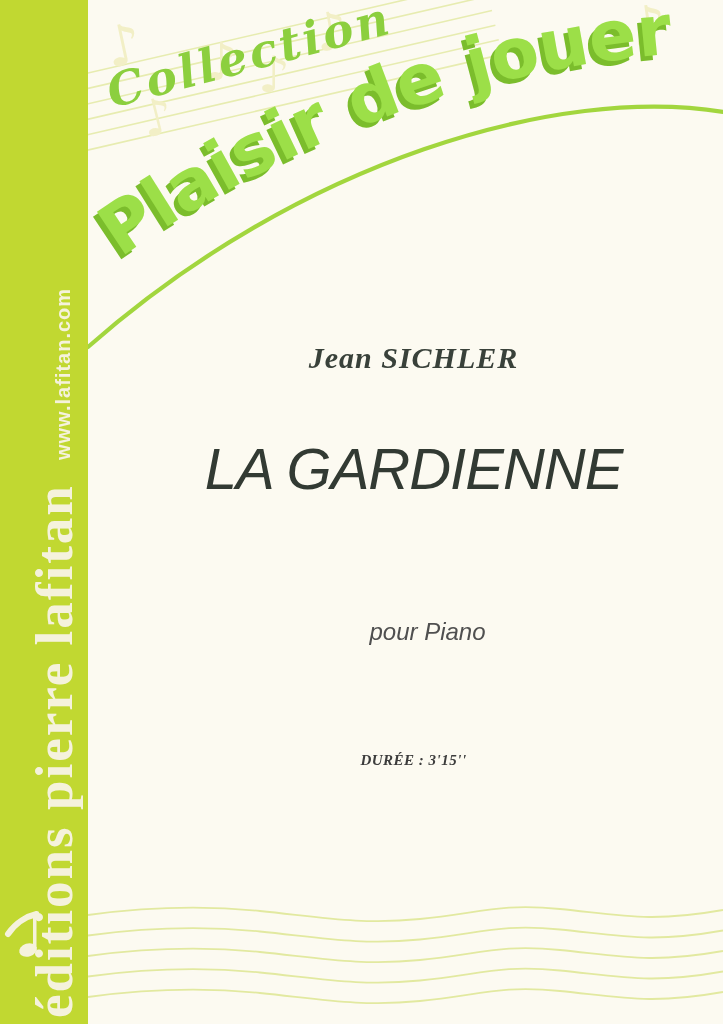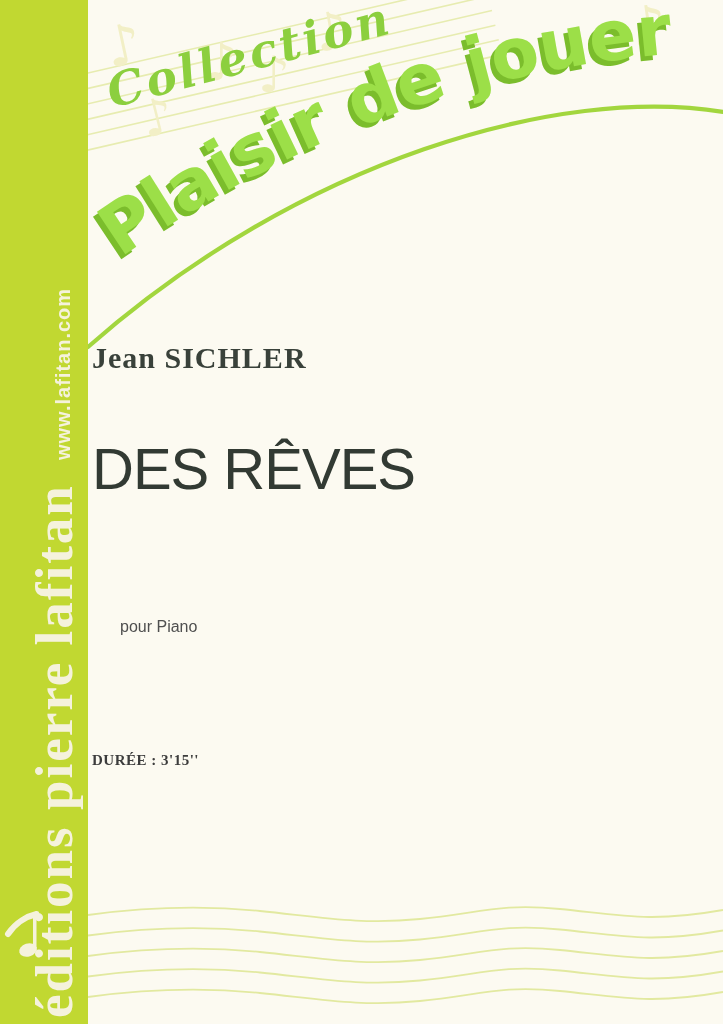--- a/index.html
+++ b/index.html
@@ -54,31 +54,31 @@
   }
   .plaisir-main{fill:var(--plaisir-green);}
   .plaisir-back{fill:var(--plaisir-shadow);}
   .plaisir-text{
     font-family:"DejaVu Sans",sans-serif;font-weight:bold;
     font-size:70px;letter-spacing:0px;
   }
   .arc-line{stroke:var(--arc-green);stroke-width:4.2;fill:none;stroke-linecap:round;}
   .wave-line{stroke:var(--wave-pale);stroke-width:1.8;fill:none;}
   
-  .center-txt{position:absolute;left:92px;right:0;}
+  .center-txt{position:absolute;left:104px;right:0;text-align:center;font-style:italic;}
   .composer{
     top:341px;color:#39413a;
     font-family:"Liberation Serif",serif;font-weight:bold;
     font-size:30px;letter-spacing:1px;
   }
   .main-title{
     top:434px;color:var(--ink);
     font-size:58px;letter-spacing:-1px;line-height:70px;font-weight:normal;
   }
-  .subtitle{top:618px;color:var(--ink-soft);font-size:16px;margin-left:28px;}
+  .subtitle{top:618px;color:var(--ink-soft);font-size:24px;margin-left:28px;}
   .duration{
     top:752px;color:#3c3c3c;
     font-family:"Liberation Serif",serif;font-weight:bold;
     font-size:15px;letter-spacing:0.5px;
   }
 </style>
 </head>
 <body>
 
 <div class="page">
@@ -130,19 +130,19 @@
       <rect x="31" y="14" width="3.5" height="37" fill="var(--cream-text)"></rect>
       <path d="M 34.5,14 C 26,16 14,22 6,34" stroke="var(--cream-text)" stroke-width="6" fill="none" stroke-linecap="round"></path>
     </svg>
     <div class="publisher-text">éditions pierre lafitan</div>
     <div class="website-text">www.lafitan.com</div>
   </div>
 
   <div class="center-txt composer">Jean SICHLER</div>
 
   <div class="center-txt main-title">
-    <div>DES RÊVES</div>
+    <div>LA GARDIENNE</div>
   </div>
 
   <div class="center-txt subtitle">pour Piano</div>
 
   <div class="center-txt duration">DURÉE : 3'15''</div>
 </div>
 
 </body></html>

